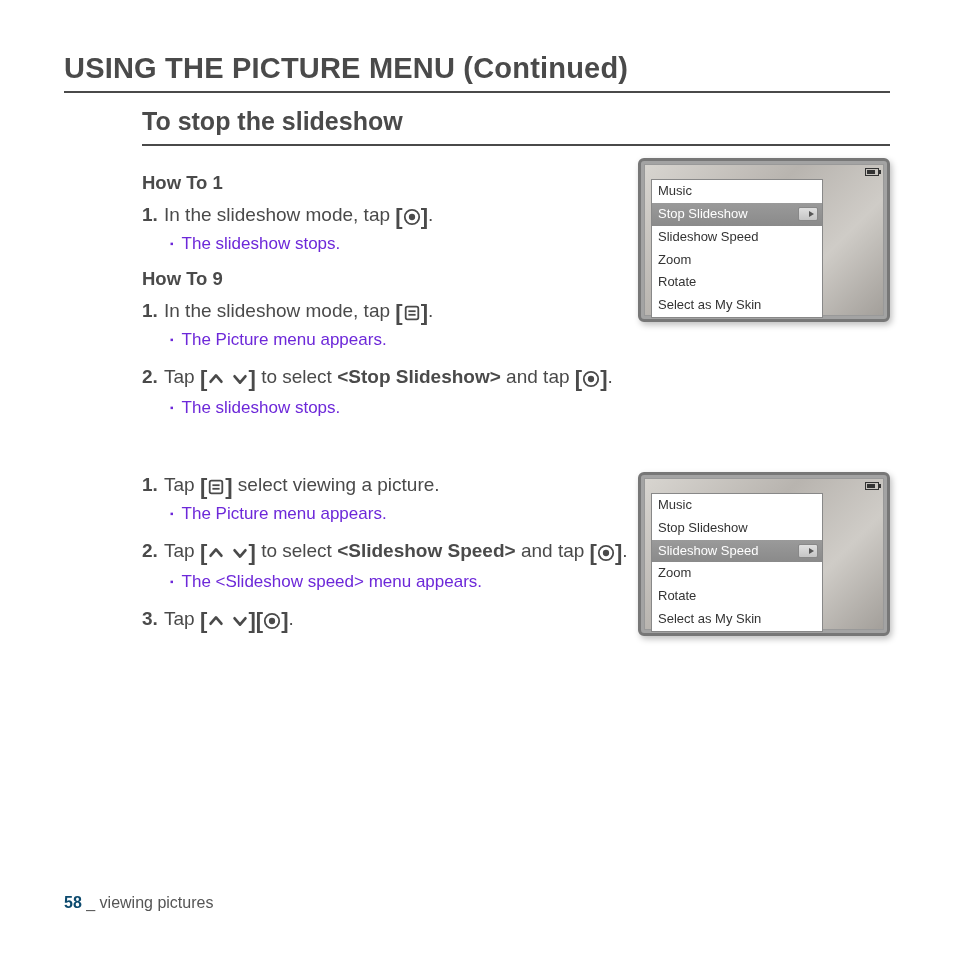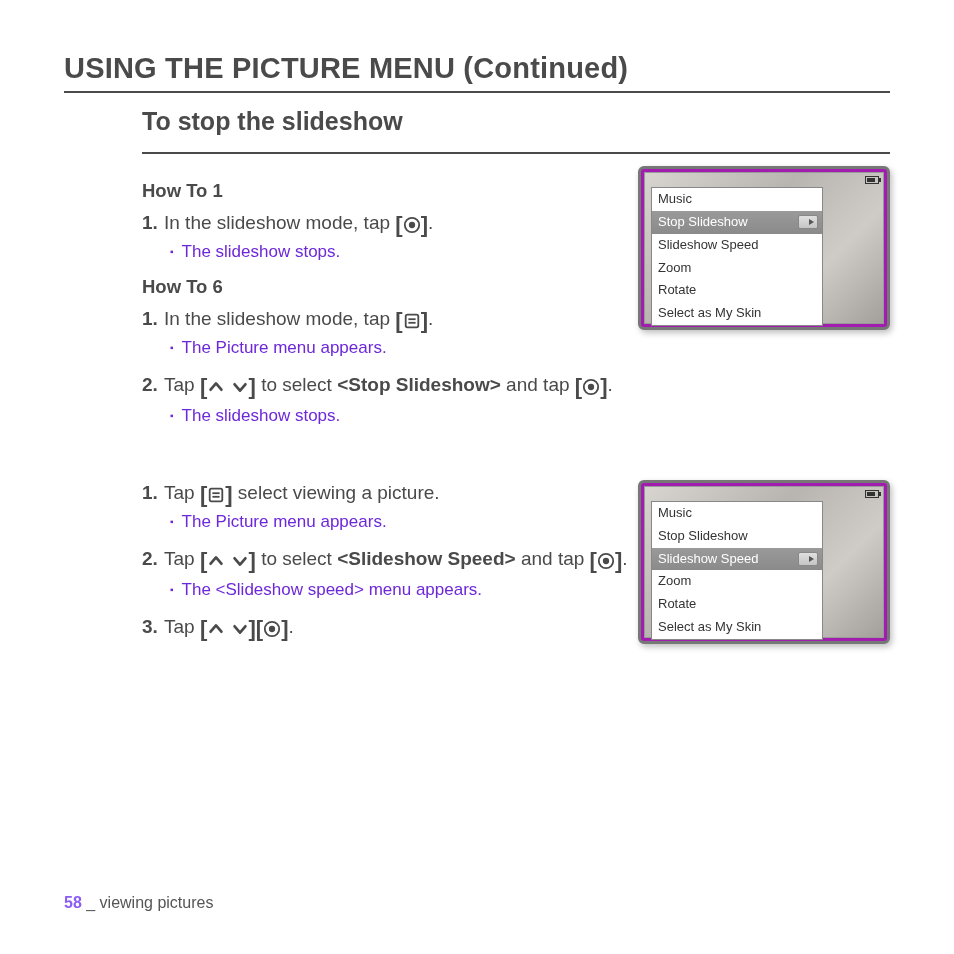--- a/index.html
+++ b/index.html
@@ -15,21 +15,21 @@
     font-weight: bold;
     letter-spacing: 0.2px;
     padding-bottom: 6px;
     border-bottom: 2px solid #4a4a4a;
     margin-bottom: 14px;
   }
   .content { padding-left: 78px; }
   .h2 {
     font-size: 25px;
     font-weight: bold;
-    padding-bottom: 16px;
+    padding-bottom: 8px;
     border-bottom: 2px solid #4a4a4a;
     margin-bottom: 12px;
   }
   .h3 {
     font-size: 18.5px;
     font-weight: bold;
     margin-top: 14px;
     margin-bottom: 8px;
   }
   .row { display: flex; align-items: flex-start; gap: 8px; }
@@ -51,21 +51,21 @@
   .section-gap { height: 26px; }
 
   .icon-wrap { display:inline-flex; align-items:center; font-weight:bold; vertical-align: -3px;}
   .icon-wrap .br { font-size: 22px; line-height: 1; }
 
   .device {
     width: 252px;
     border: 3px solid #777;
     border-radius: 6px;
     box-shadow: 2px 3px 6px rgba(0,0,0,0.25);
-    background: #a21caf;
+    background: #a3a3a3;
     padding: 3px;
     flex-shrink: 0;
   }
   .screen {
     position: relative;
     width: 100%;
     height: 152px;
     background: linear-gradient(135deg, #d8d5d0 0%, #b8b4af 40%, #cfccc7 70%, #a39f9a 100%);
     border: 1px solid #999;
   }
@@ -103,21 +103,21 @@
     position:absolute; right:8px; top:50%; transform:translateY(-50%);
     width:0;height:0;border-top:3px solid transparent;border-bottom:3px solid transparent;border-left:5px solid #555;
     z-index:2;
   }
 
   .footer {
     position: absolute;
     left: 64px; bottom: 42px;
     font-size: 16px; color:#555;
   }
-  .footer .pn { font-weight: bold; color:#8b5cf6; }
+  .footer .pn { font-weight: bold; color:#0c4a6e; }
 </style>
 </head>
 <body>
 
 <svg width="0" height="0" style="position:absolute">
   <symbol id="i-target" viewBox="0 0 20 20">
     <circle cx="10" cy="10" r="8" fill="none" stroke="currentColor" stroke-width="2"></circle>
     <circle cx="10" cy="10" r="3.5" fill="currentColor"></circle>
   </symbol>
   <symbol id="i-menu" viewBox="0 0 20 20">
@@ -156,21 +156,21 @@
                   <span class="br">]</span>
                 </span><span>.</span>
             </span>
           </div>
           <ul class="sub">
               <li>The slideshow stops.</li>
             </ul>
         </li>
       </ol>
 
-      <div class="h3">How To 6</div>
+      <div class="h3">How To 9</div>
       <ol class="ol">
         <li>
           <div class="step-line step-text">
             <span class="num">1.</span>
             <span class="step-body">
               <span>In the slideshow mode, tap </span><span class="icon-wrap b">
                   <span class="br">[</span>
                   <svg width="18" height="18">
                     <use href="#i-menu"></use>
                   </svg>

